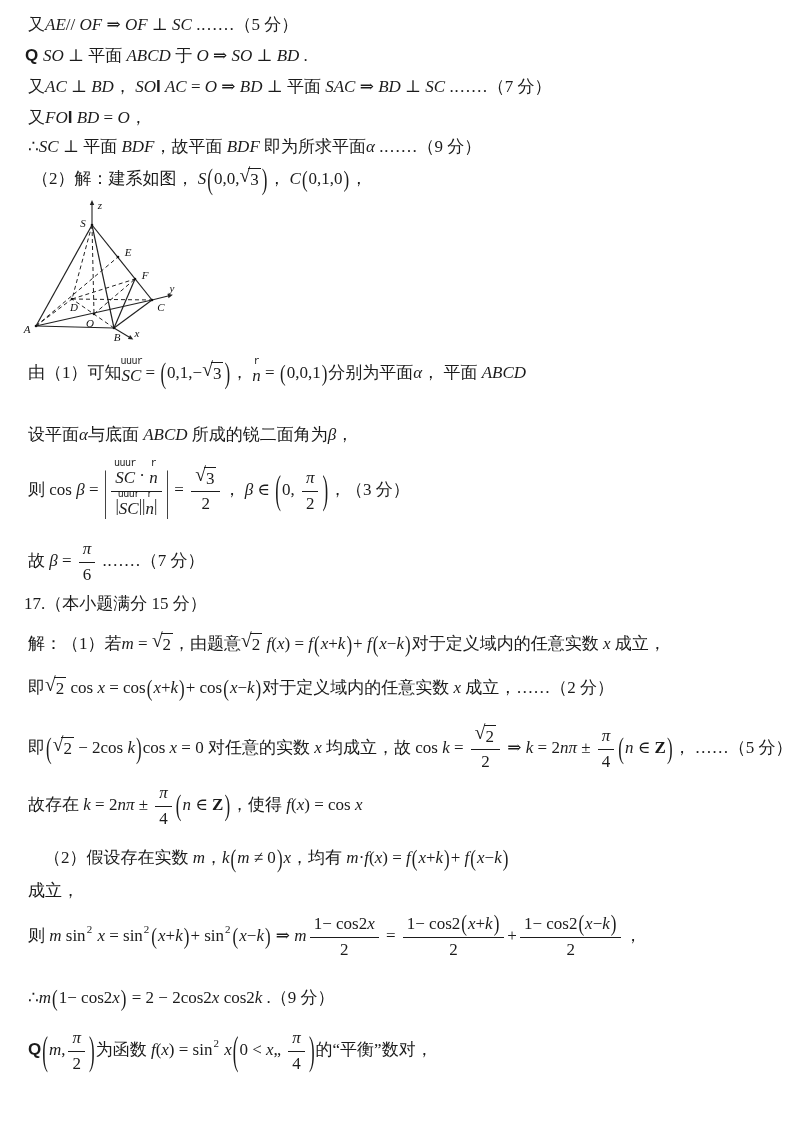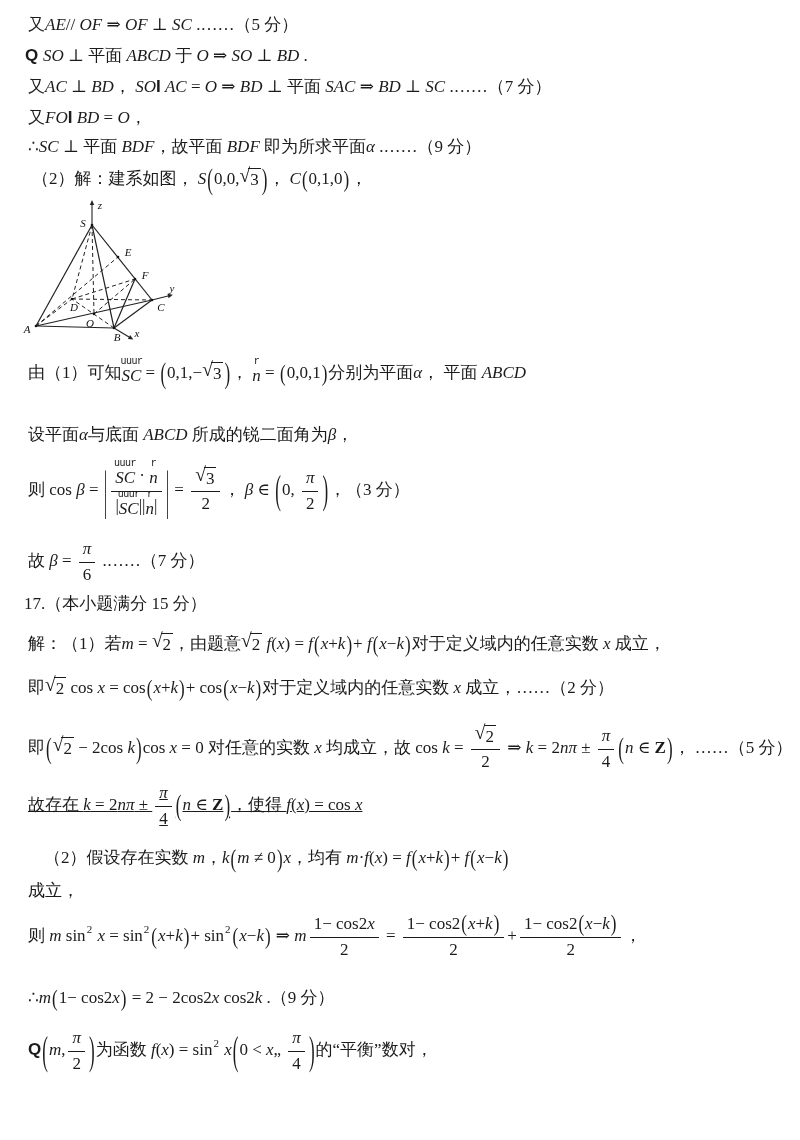--- a/index.html
+++ b/index.html
@@ -356,21 +356,21 @@
             <span class="tk tk-s">4</span>
           </span>
         </span>
         <span class="big tk" style="transform: scaleY(1.7);">(</span>
         <span class="tk tk-i">n</span>
         <span class="tk tk-s"> ∈ </span>
         <span class="tk tk-bb">Z</span>
         <span class="big tk" style="transform: scaleY(1.7);">)</span>
         <span class="tk tk-s">， ……（5 分）</span>
       </div>
-      <div class="line" style="left: 28px; top: 776px; height: 58px; text-decoration: underline;">
+      <div class="line" style="left: 28px; top: 776px; height: 58px;">
         <span class="tk tk-s">故存在 </span>
         <span class="tk tk-i">k</span>
         <span class="tk tk-s"> = 2</span>
         <span class="tk tk-i">nπ</span>
         <span class="tk tk-s"> ± </span>
         <span class="frac">
           <span class="fr-num">
             <span class="tk tk-i">π</span>
           </span>
           <span class="fr-den">

